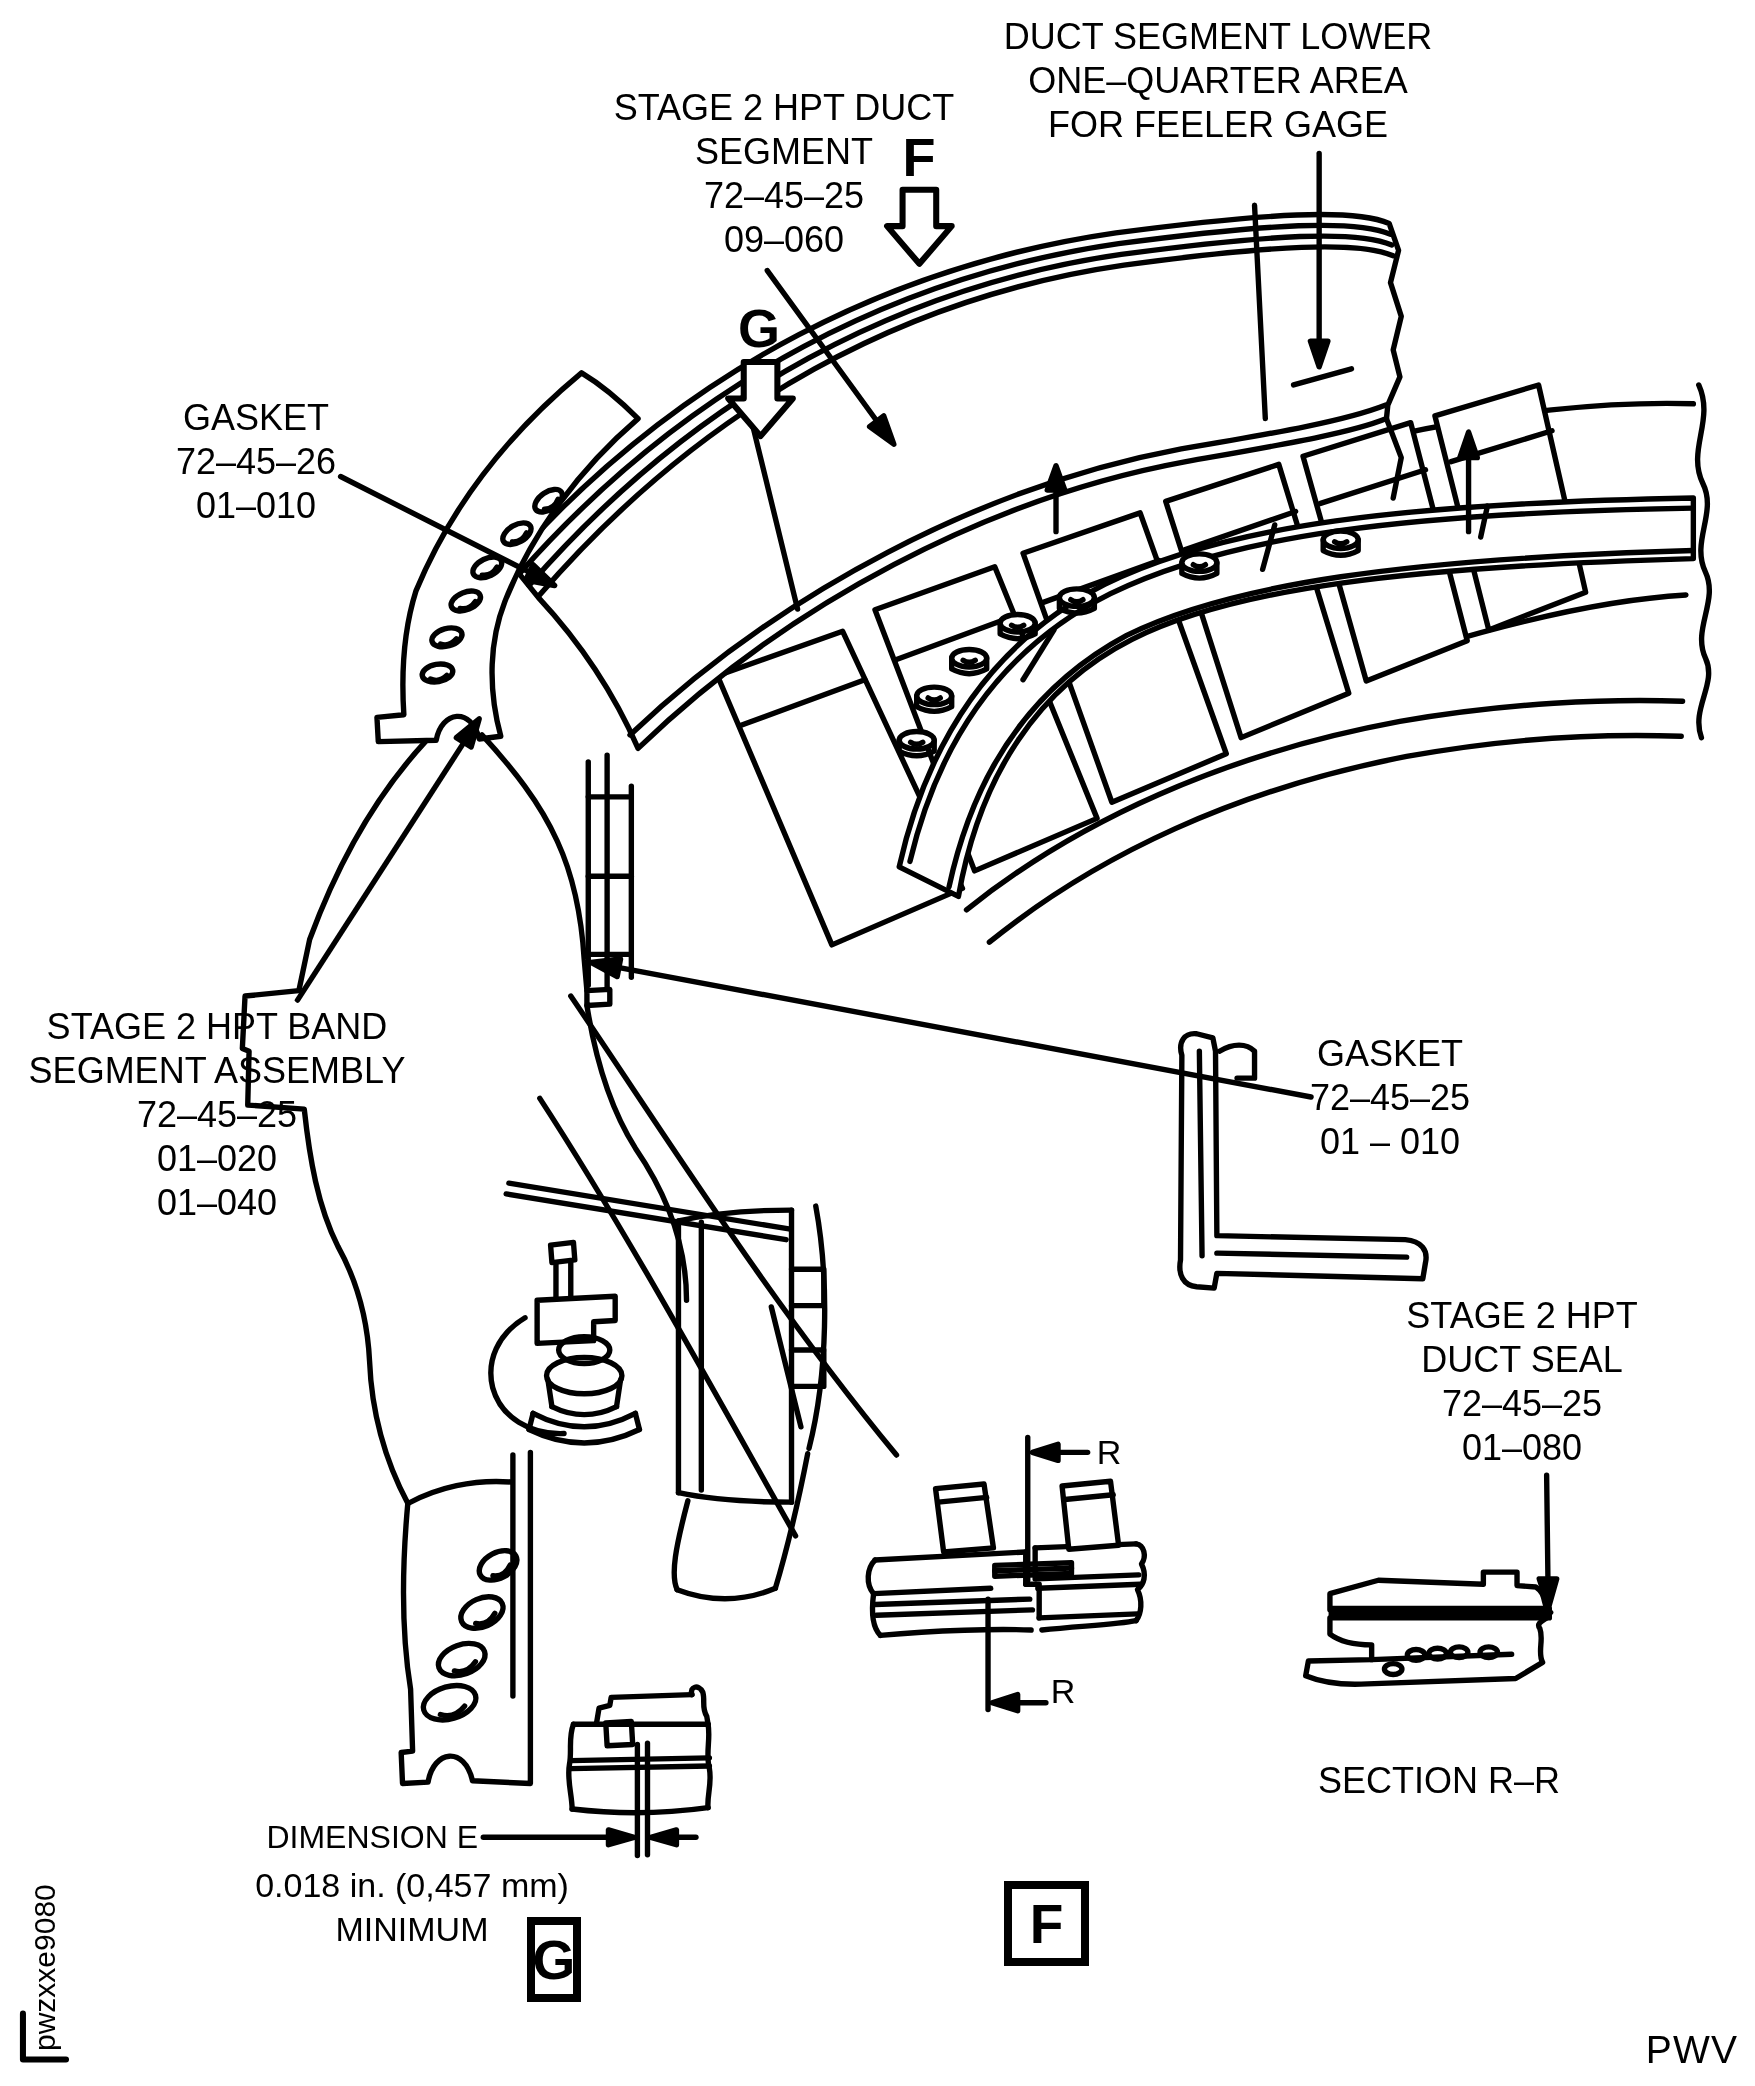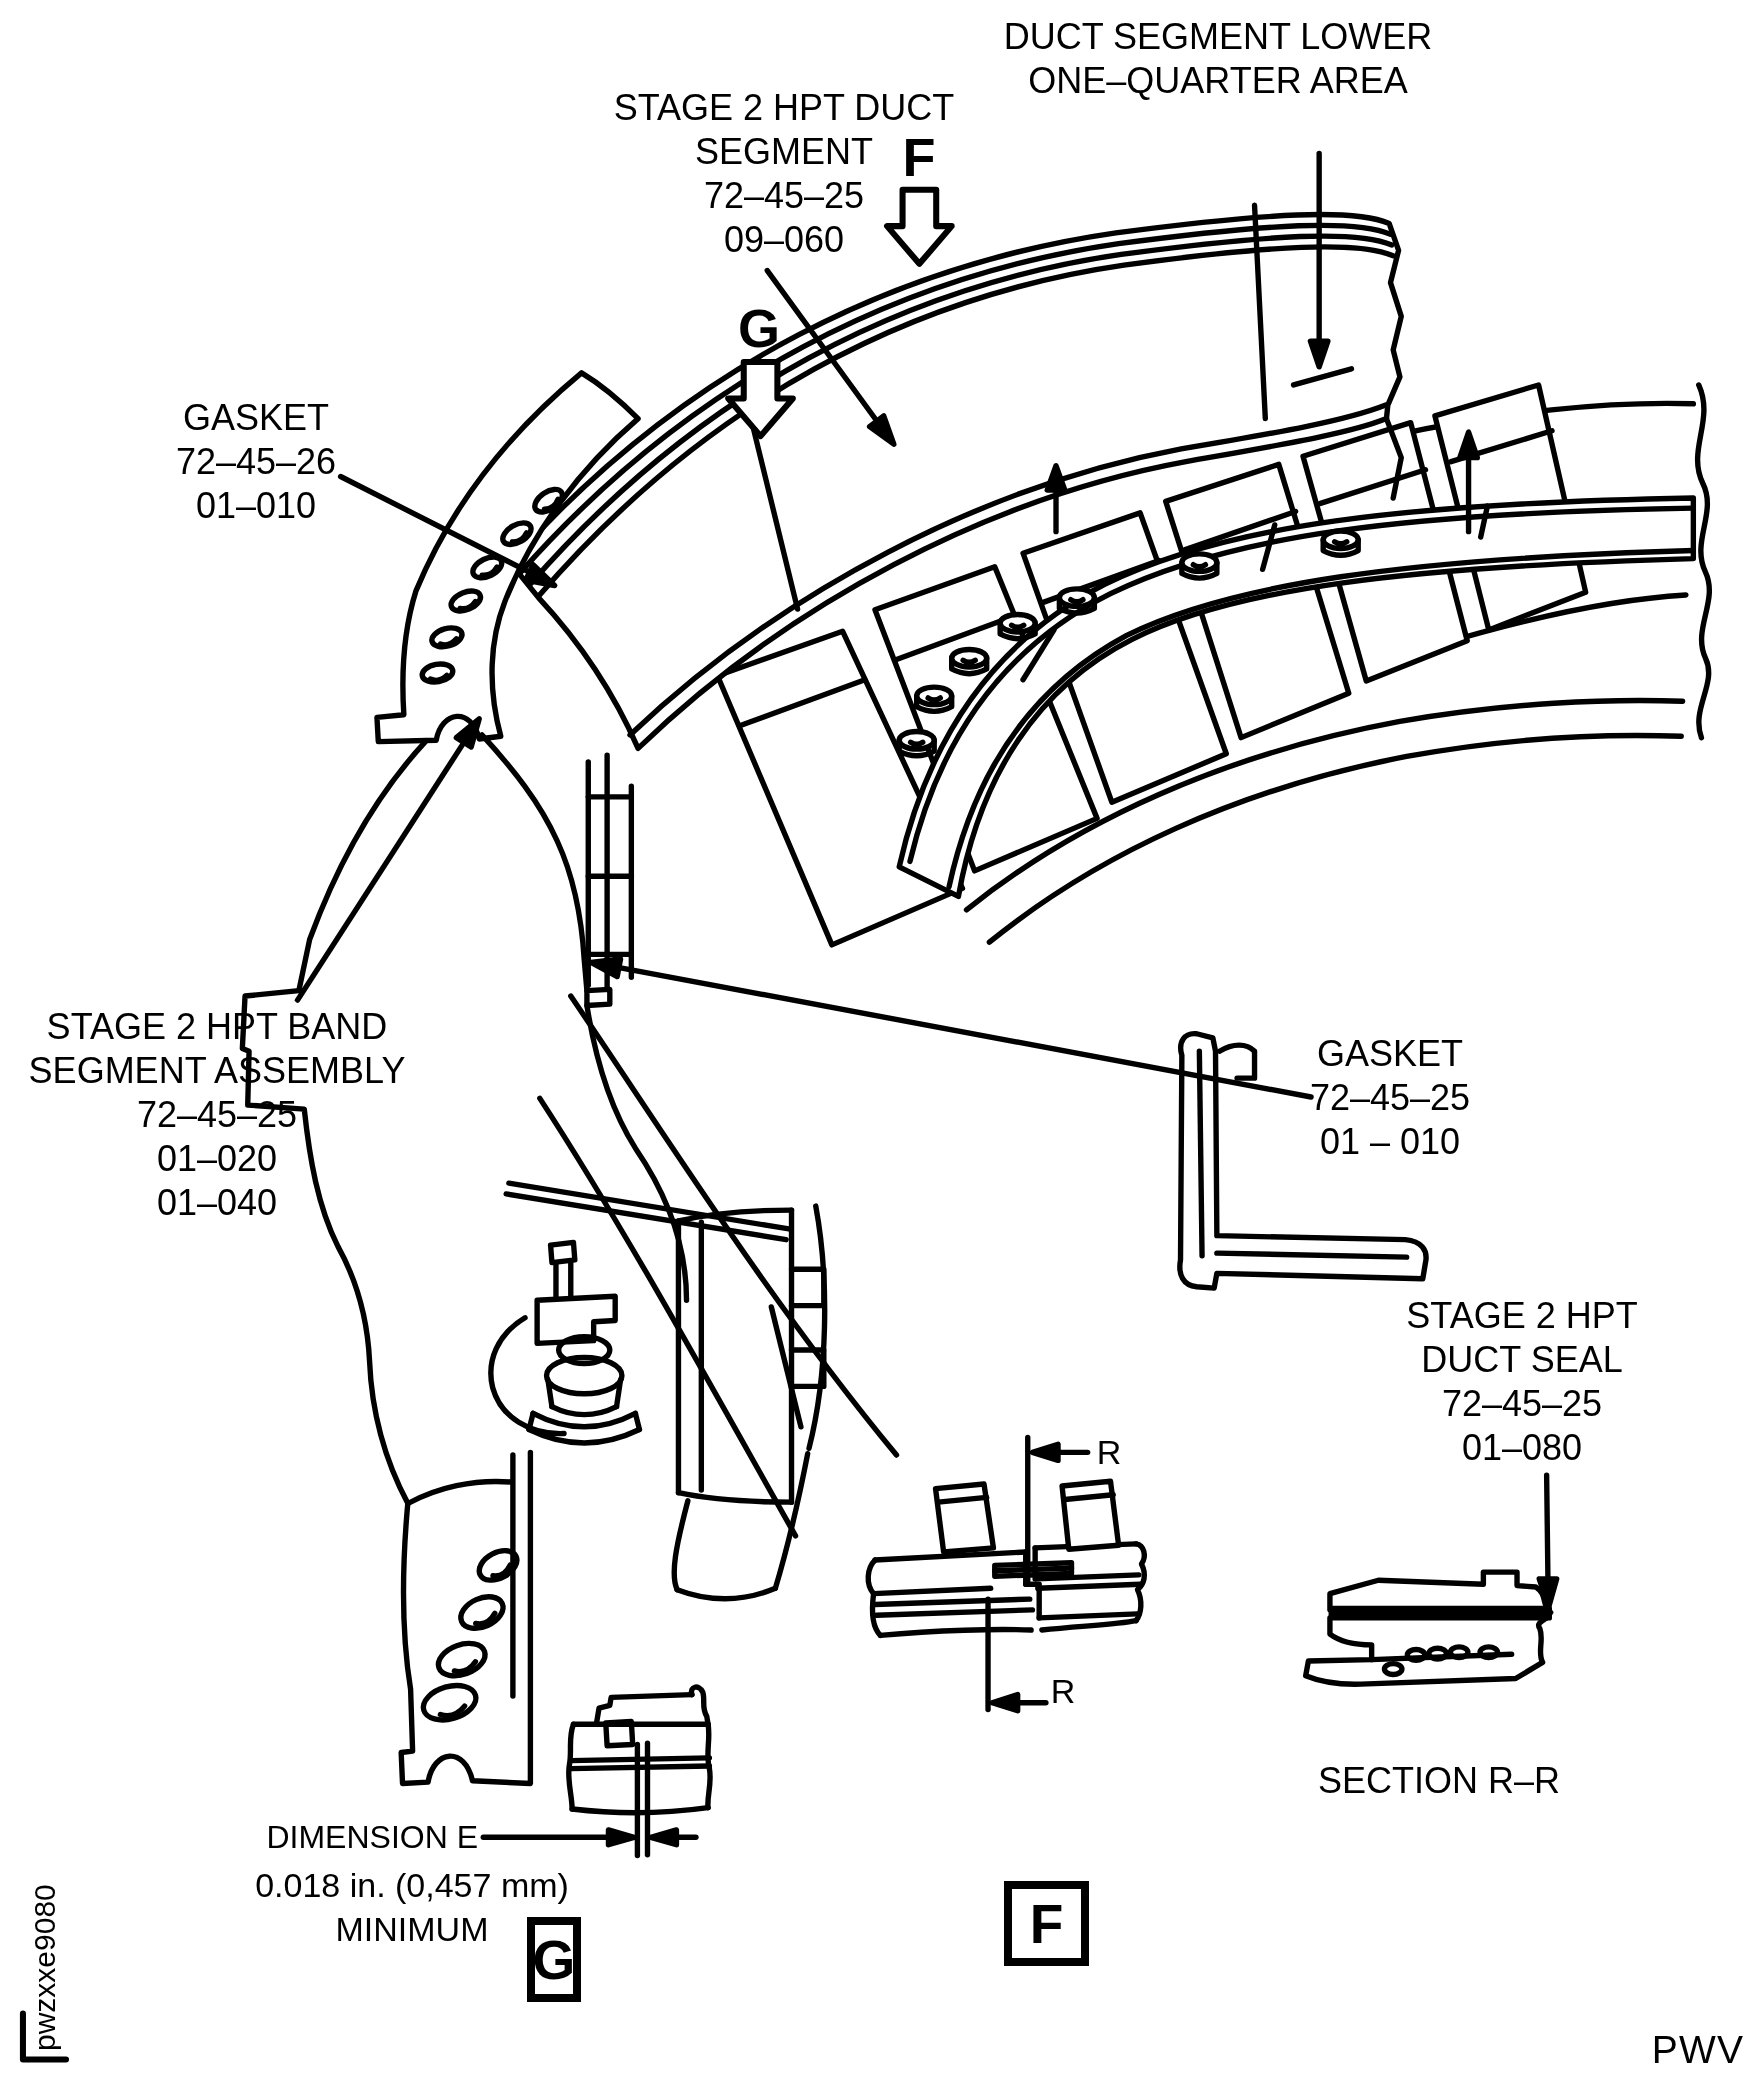--- a/index.html
+++ b/index.html
@@ -10,21 +10,21 @@
        letter-spacing:0px;transform:translateX(-50%);white-space:nowrap;}
   .lbl div{white-space:nowrap;}
   .viewletter{position:absolute;font-weight:bold;font-size:54px;transform:translate(-50%,-50%);}
   .rletter{position:absolute;font-size:34px;transform:translate(-50%,-50%);}
   .detailbox{position:absolute;box-sizing:border-box;border:8.7px solid #000;
              display:flex;align-items:center;justify-content:center;
              font-weight:bold;font-size:55px;background:#fff;}
   .dimlabel{position:absolute;font-size:32px;transform:translate(-100%,-50%);white-space:nowrap;}
   .dimline{position:absolute;font-size:34px;transform:translateX(-50%);white-space:nowrap;}
   .rotated{position:absolute;font-size:30px;transform-origin:0 0;transform:rotate(-90deg);white-space:nowrap;}
-  .brand{position:absolute;font-size:39px;transform:translate(-50%,-50%);letter-spacing:1.3px;margin-left:6px;}
+  .brand{position:absolute;font-size:39px;transform:translate(-50%,-50%);letter-spacing:1.3px;}
 </style>
 </head>
 <body>
 
 <div class="canvas">
 
 <svg width="1756" height="2087" viewBox="0 0 2609 3101" fill="none" stroke="#000" stroke-width="8" stroke-linecap="round" stroke-linejoin="round">
 
   <g>
     <path d="M 2066,648 C 2230,612 2390,596 2516,600"></path>
@@ -324,20 +324,21 @@
 <div class="lbl" style="left:784px;top:86px;">
   <div>STAGE 2 HPT DUCT</div>
   <div>SEGMENT</div>
   <div>72–45–25</div>
   <div>09–060</div>
 </div>
 
 <div class="lbl" style="left:1218px;top:15px;">
   <div>DUCT SEGMENT LOWER</div>
   <div>ONE–QUARTER AREA</div>
+  <div>FOR FEELER GAGE</div>
 </div>
 
 <div class="lbl" style="left:256px;top:396px;">
   <div>GASKET</div>
   <div>72–45–26</div>
   <div>01–010</div>
 </div>
 
 <div class="lbl" style="left:217px;top:1005px;">
   <div>STAGE 2 HPT BAND</div>

